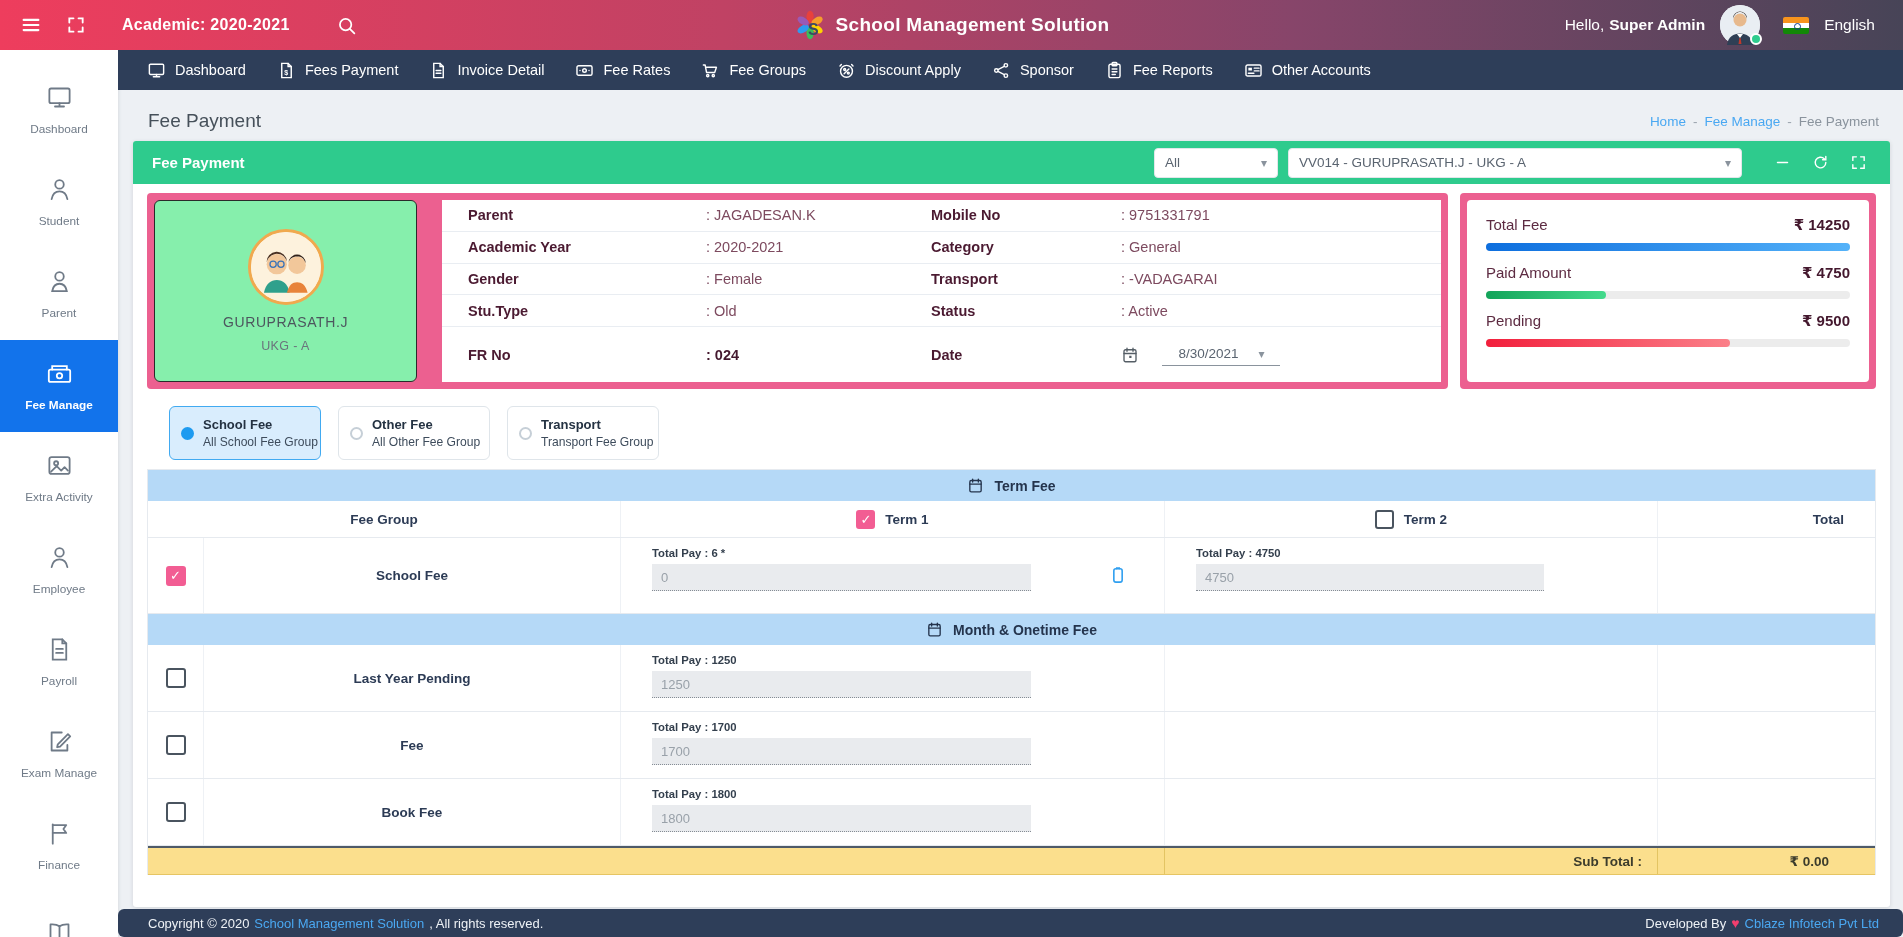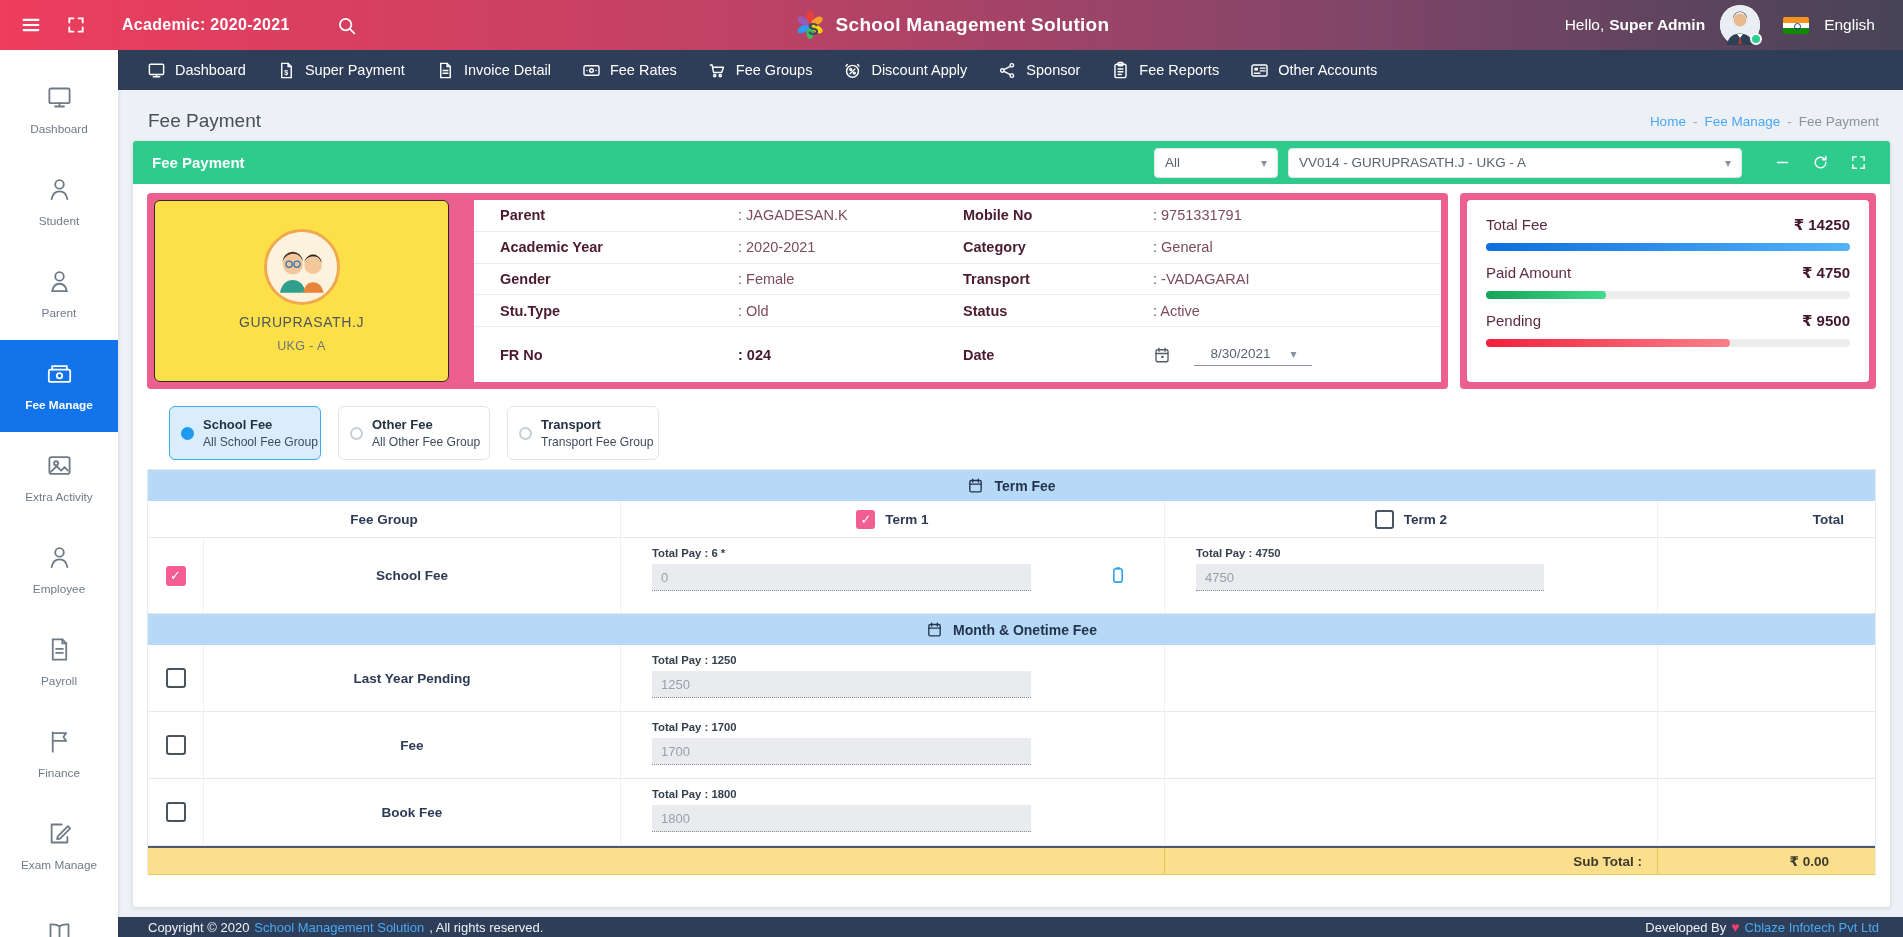--- a/index.html
+++ b/index.html
@@ -60,21 +60,21 @@
   .caret::after { content:"▾"; color:#8a939d; font-size:12px; }
   .win-icons { display:flex; align-items:center; gap:21px; margin-left:22px; padding-right:4px; }
   .win-icons svg { width:17px; height:17px; cursor:pointer; }
 
   .card-body { padding:9px 14px 32px; }
 
   
   .student-row { display:flex; gap:12px; height:196px; }
   .pink-box { background:#ec6090; border-radius:4px; padding:7px; }
   .pink-left { flex:1; display:flex; gap:25px; }
-  .photo-card { width:295px; background:#fde047; border:1px solid #2a2a2a; border-radius:6px;
+  .photo-card { width:263px; background:#86efac; border:1px solid #2a2a2a; border-radius:6px;
     display:flex; flex-direction:column; align-items:center; justify-content:center; gap:9px; }
   .photo-ring { width:76px; height:76px; border-radius:50%; border:3px solid #f0a94e; background:#fdf2dd; overflow:hidden; }
   .stu-name { font-size:14px; color:#4d565e; letter-spacing:.6px; }
   .stu-class { font-size:12.5px; color:#6a737c; letter-spacing:.4px; }
   .details { flex:1; background:#fff; display:grid; grid-template-rows:1fr 1fr 1fr 1fr 1.72fr; }
   .d-row { display:grid; grid-template-columns:238px 225px 190px 1fr; align-items:center; padding-left:26px; border-bottom:1px solid #e9edf2; }
   .d-row.last { border-bottom:none; }
   .d-label { font-weight:bold; color:#4b1a31; font-size:14.5px; }
   .d-value { color:#7d4a5f; font-size:14.5px; }
   .d-strong { font-weight:bold; color:#44182e; }
@@ -133,22 +133,22 @@
   .pay-input.w2 { width:348px; }
   .copy-btn { position:absolute; right:36px; top:27px; color:#2f9ff0; cursor:pointer; }
   .copy-btn svg { width:20px; height:20px; }
   .subtotal { display:grid; grid-template-columns:55px 417px 544px 493px 1fr; height:29px; background:#fbdf8d;
     border-top:2px solid #4e5a68; border-bottom:1px solid #e6c563; }
   .st-cell { display:flex; align-items:center; justify-content:flex-end; font-size:13.5px; font-weight:bold; color:#3e3categories; }
   .st-label { border-left:1px solid #e3c463; padding-right:15px; color:#3c3c2c; }
   .st-value { border-left:1px solid #e3c463; padding-right:46px; color:#3c3c2c; }
 
   
-  .footer { position:absolute; left:118px; right:0; bottom:0; height:20px; background:#2e3e59; color:#eef2f6;
-    display:flex; align-items:center; justify-content:space-between; font-size:13px; padding:0 24px 0 30px; z-index:5; }
+  .footer { position:absolute; left:118px; right:0; bottom:0; height:28px; background:#2e3e59; color:#eef2f6;
+    display:flex; align-items:center; justify-content:space-between; font-size:13px; padding:0 24px 0 30px; z-index:5;border-radius:6px; }
   .foot-link { color:#4aa8f2; cursor:pointer; }
   .foot-left, .foot-right { display:flex; align-items:center; gap:5px; }
   .heart { color:#f23e6e; font-size:14px; }
 </style>
 </head>
 <body>
 
 <div class="topbar">
   <div class="tb-left">
     <span class="icon-btn">
@@ -214,21 +214,21 @@
         <path d="M12 17v3M8 20h8"></path>
       </svg>
     <span>Dashboard</span>
   </span>
   <span class="nav-item">
     <svg viewBox="0 0 24 24" fill="none" stroke="currentColor" stroke-width="1.8" stroke-linecap="round">
         <path d="M14 3H6v18h12V7z"></path>
         <path d="M14 3v4h4"></path>
         <text x="9.3" y="17.5" font-size="9" fill="currentColor" stroke="none" font-weight="bold">$</text>
       </svg>
-    <span>Super Payment</span>
+    <span>Fees Payment</span>
   </span>
   <span class="nav-item">
     <svg viewBox="0 0 24 24" fill="none" stroke="currentColor" stroke-width="1.8" stroke-linecap="round">
         <path d="M14 3H6v18h12V7z"></path>
         <path d="M14 3v4h4M9 12h6M9 15.5h6"></path>
       </svg>
     <span>Invoice Detail</span>
   </span>
   <span class="nav-item">
     <svg viewBox="0 0 24 24" fill="none" stroke="currentColor" stroke-width="1.8" stroke-linecap="round">
@@ -329,31 +329,31 @@
   </div>
   <div class="sb-item">
     <svg viewBox="0 0 24 24" fill="none" stroke="currentColor" stroke-width="1.6" stroke-linecap="round">
         <path d="M14.5 3H6v18h12V6.5z"></path>
         <path d="M14.5 3v3.5H18M9 11.5h6M9 15h6"></path>
       </svg>
     <span>Payroll</span>
   </div>
   <div class="sb-item">
     <svg viewBox="0 0 24 24" fill="none" stroke="currentColor" stroke-width="1.6" stroke-linecap="round" stroke-linejoin="round">
+        <path d="M14 4H5v16h14v-5"></path>
+        <path d="M19.5 5.5l-9 9-.6 2.6 2.6-.6 9-9z"></path>
+      </svg>
+    <span>Exam Manage</span>
+  </div>
+  <div class="sb-item">
+    <svg viewBox="0 0 24 24" fill="none" stroke="currentColor" stroke-width="1.6" stroke-linecap="round" stroke-linejoin="round">
         <path d="M6 21V4"></path>
         <path d="M6 4.5h12l-2.5 3.5L18 11.5H6"></path>
       </svg>
     <span>Finance</span>
-  </div>
-  <div class="sb-item">
-    <svg viewBox="0 0 24 24" fill="none" stroke="currentColor" stroke-width="1.6" stroke-linecap="round" stroke-linejoin="round">
-        <path d="M14 4H5v16h14v-5"></path>
-        <path d="M19.5 5.5l-9 9-.6 2.6 2.6-.6 9-9z"></path>
-      </svg>
-    <span>Exam Manage</span>
   </div>
   <div class="sb-item">
     <svg viewBox="0 0 24 24" fill="none" stroke="currentColor" stroke-width="1.6" stroke-linecap="round" stroke-linejoin="round">
         <path d="M12 6.5C10 5 7.5 4.5 4 4.8v14c3.5-.3 6 .2 8 1.7 2-1.5 4.5-2 8-1.7v-14c-3.5-.3-6 .2-8 1.7z"></path>
         <path d="M12 6.5v14"></path>
       </svg>
     <span></span>
   </div>
 </div>
 

